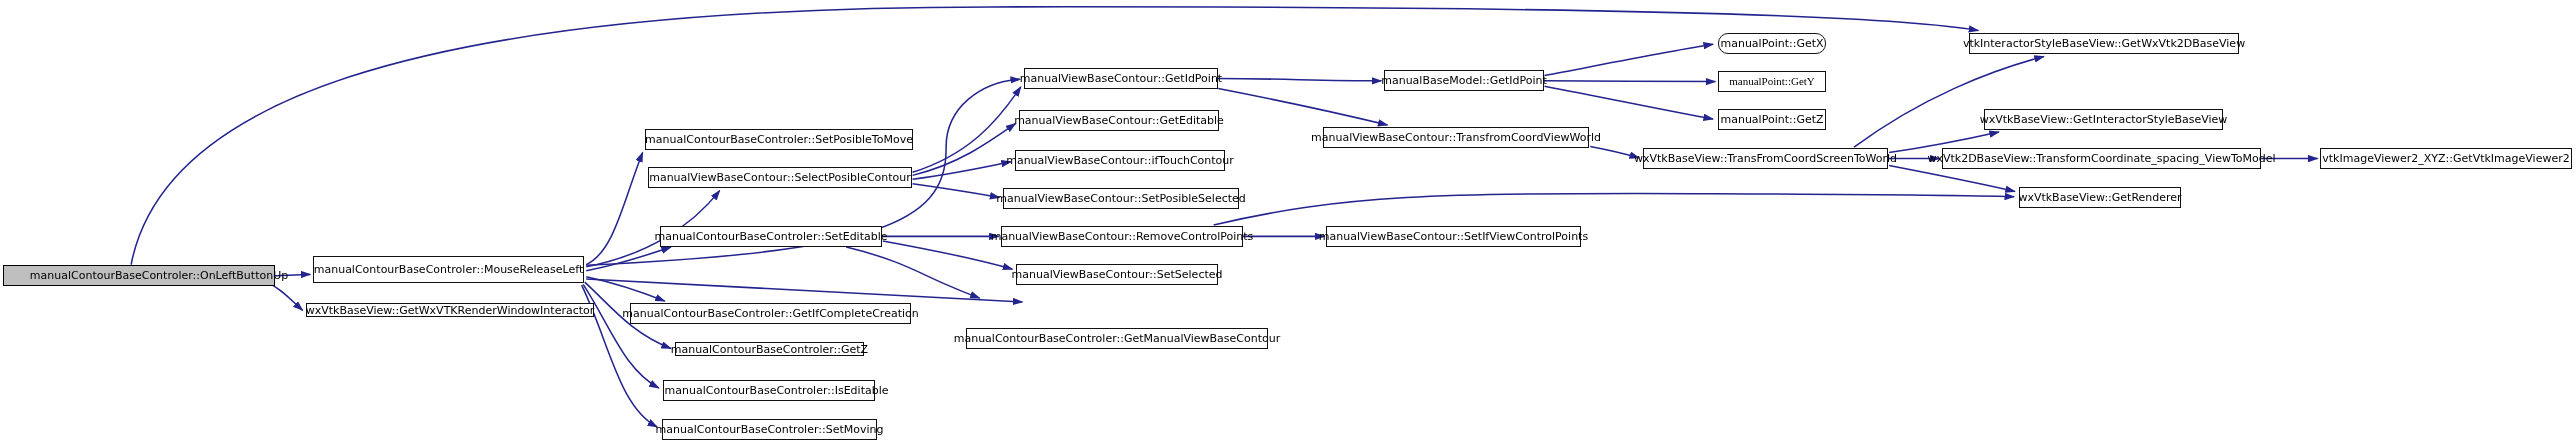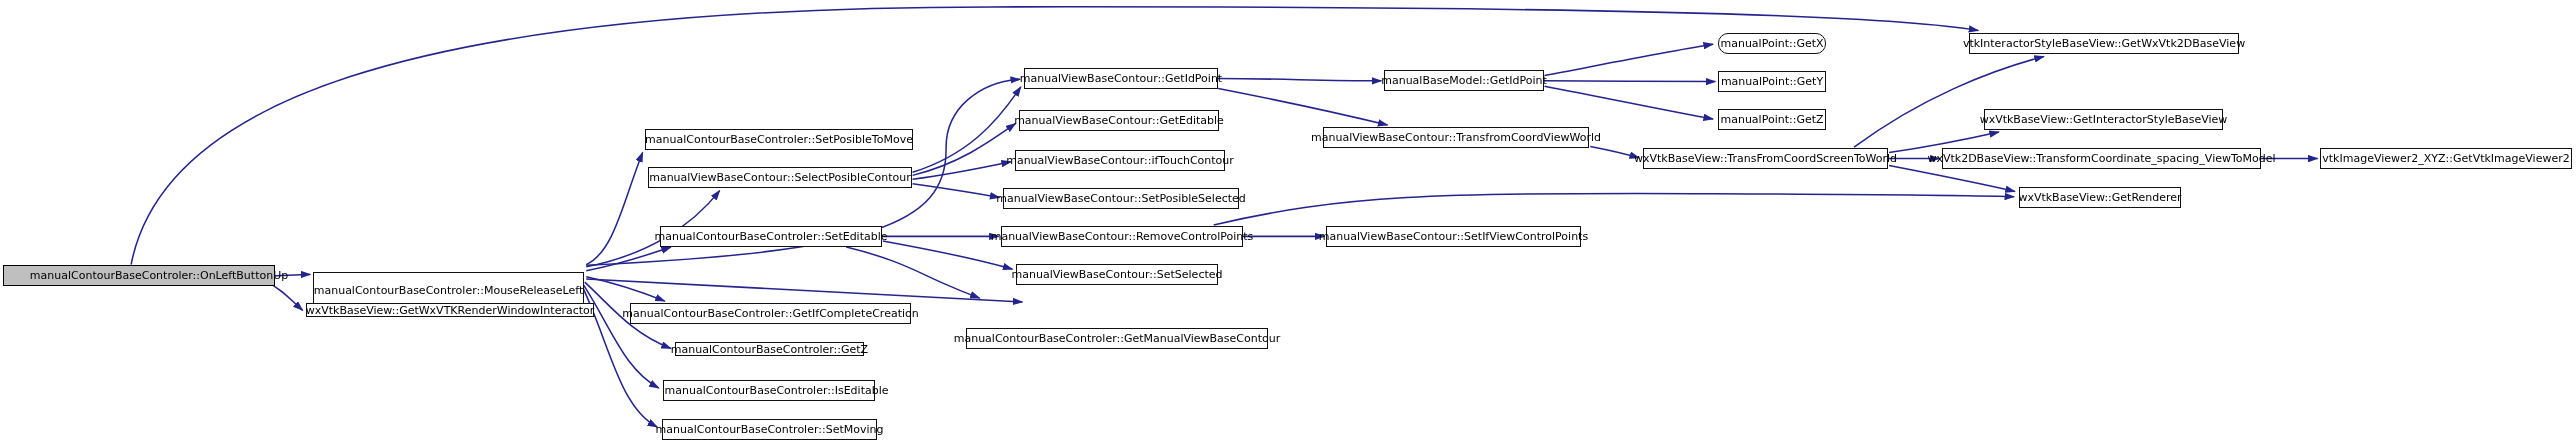--- a/index.html
+++ b/index.html
@@ -74,41 +74,41 @@
       <path d="M 2025,106 C 2115,106 2160,107 2250,107" fill="none" stroke="#24248f" stroke-width="2" marker-end="url(#arrow)"></path>
       <path d="M 2026,113 C 2110,129 2195,147 2247,156" fill="none" stroke="#24248f" stroke-width="2" marker-end="url(#arrow)"></path>
       <path d="M 2086,192 C 2112,197 2130,201 2150,207" fill="none" stroke="#24248f" stroke-width="2" marker-end="url(#arrow)"></path>
       <path d="M 2432,193 C 2520,128 2612,92 2681,74" fill="none" stroke="#24248f" stroke-width="2" marker-end="url(#arrow)"></path>
       <path d="M 2478,200 C 2532,192 2582,182 2622,173" fill="none" stroke="#24248f" stroke-width="2" marker-end="url(#arrow)"></path>
       <path d="M 2477,208 C 2503.8,208 2517.2,208 2544,208" fill="none" stroke="#24248f" stroke-width="2" marker-end="url(#arrow)"></path>
       <path d="M 2478,217 C 2545,230 2604,242 2643,251" fill="none" stroke="#24248f" stroke-width="2" marker-end="url(#arrow)"></path>
       <path d="M 2965,208 C 2995,208 3010,208 3040,208" fill="none" stroke="#24248f" stroke-width="2" marker-end="url(#arrow)"></path>
     </svg>
 <div class="graph-node root" style="left: 3px; top: 265px; width: 272px; height: 21.3px; padding-left: 40px;">manualContourBaseControler::OnLeftButtonUp</div>
-    <div class="graph-node" style="left: 313px; top: 272px; width: 271px; height: 37px;">manualContourBaseControler::MouseReleaseLeft</div>
+    <div class="graph-node" style="left: 313px; top: 256px; width: 271px; height: 27px;">manualContourBaseControler::MouseReleaseLeft</div>
     <div class="graph-node" style="left: 306px; top: 303px; width: 288px; height: 14px;">wxVtkBaseView::GetWxVTKRenderWindowInteractor</div>
     <div class="graph-node" style="left: 645px; top: 129px; width: 268px; height: 21.3px;">manualContourBaseControler::SetPosibleToMove</div>
     <div class="graph-node" style="left: 648px; top: 167px; width: 264px; height: 21.3px;">manualViewBaseContour::SelectPosibleContour</div>
     <div class="graph-node" style="left: 660px; top: 226px; width: 222px; height: 21.3px;">manualContourBaseControler::SetEditable</div>
     <div class="graph-node" style="left: 630px; top: 303px; width: 281px; height: 21.3px;">manualContourBaseControler::GetIfCompleteCreation</div>
     <div class="graph-node" style="left: 675px; top: 342px; width: 189px; height: 14px;">manualContourBaseControler::GetZ</div>
     <div class="graph-node" style="left: 663px; top: 380px; width: 212px; height: 21.3px; padding-left: 15px;">manualContourBaseControler::IsEditable</div>
     <div class="graph-node" style="left: 662px; top: 419px; width: 215px; height: 21.3px;">manualContourBaseControler::SetMoving</div>
     <div class="graph-node" style="left: 1024px; top: 68px; width: 194px; height: 21.3px;">manualViewBaseContour::GetIdPoint</div>
     <div class="graph-node" style="left: 1019px; top: 110px; width: 200px; height: 21.3px;">manualViewBaseContour::GetEditable</div>
     <div class="graph-node" style="left: 1015px; top: 150px; width: 210px; height: 21.3px;">manualViewBaseContour::ifTouchContour</div>
     <div class="graph-node" style="left: 1003px; top: 188px; width: 236px; height: 21.3px;">manualViewBaseContour::SetPosibleSelected</div>
     <div class="graph-node" style="left: 1001px; top: 226px; width: 242px; height: 21.3px;">manualViewBaseContour::RemoveControlPoints</div>
     <div class="graph-node" style="left: 1016px; top: 264px; width: 202px; height: 21.3px; text-align: right;">manualViewBaseContour::SetSelected</div>
     <div class="graph-node" style="left: 966px; top: 302px; width: 302px; height: 21.3px; margin-top: 26px;">manualContourBaseControler::GetManualViewBaseContour</div>
     <div class="graph-node" style="left: 1384px; top: 70px; width: 160px; height: 21.3px;">manualBaseModel::GetIdPoint</div>
     <div class="graph-node" style="left: 1323px; top: 127px; width: 266px; height: 21.3px;">manualViewBaseContour::TransfromCoordViewWorld</div>
     <div class="graph-node" style="left: 1326px; top: 226px; width: 255px; height: 21.3px;">manualViewBaseContour::SetIfViewControlPoints</div>
     <div class="graph-node" style="left: 1718px; top: 33px; width: 108px; height: 21.3px; border-radius: 10px;">manualPoint::GetX</div>
-    <div class="graph-node" style="left: 1718px; top: 71px; width: 108px; height: 21.3px;">manualPoint::GetY</div>
+    <div class="graph-node" style="left: 1718px; top: 71px; width: 108px; height: 21.3px; font-family: Liberation Serif, serif;">manualPoint::GetY</div>
     <div class="graph-node" style="left: 1718px; top: 109px; width: 108px; height: 21.3px;">manualPoint::GetZ</div>
     <div class="graph-node" style="left: 1643px; top: 148px; width: 245px; height: 21.3px;">wxVtkBaseView::TransFromCoordScreenToWorld</div>
     <div class="graph-node" style="left: 1969px; top: 33px; width: 270px; height: 21.3px;">vtkInteractorStyleBaseView::GetWxVtk2DBaseView</div>
     <div class="graph-node" style="left: 1984px; top: 109px; width: 239px; height: 21.3px;">wxVtkBaseView::GetInteractorStyleBaseView</div>
     <div class="graph-node" style="left: 1942px; top: 148px; width: 319px; height: 21.3px;">wxVtk2DBaseView::TransformCoordinate_spacing_ViewToModel</div>
     <div class="graph-node" style="left: 2019px; top: 187px; width: 162px; height: 21.3px;">wxVtkBaseView::GetRenderer</div>
     <div class="graph-node" style="left: 2320px; top: 148px; width: 252px; height: 21.3px;">vtkImageViewer2_XYZ::GetVtkImageViewer2</div>
   </div>
 
 

